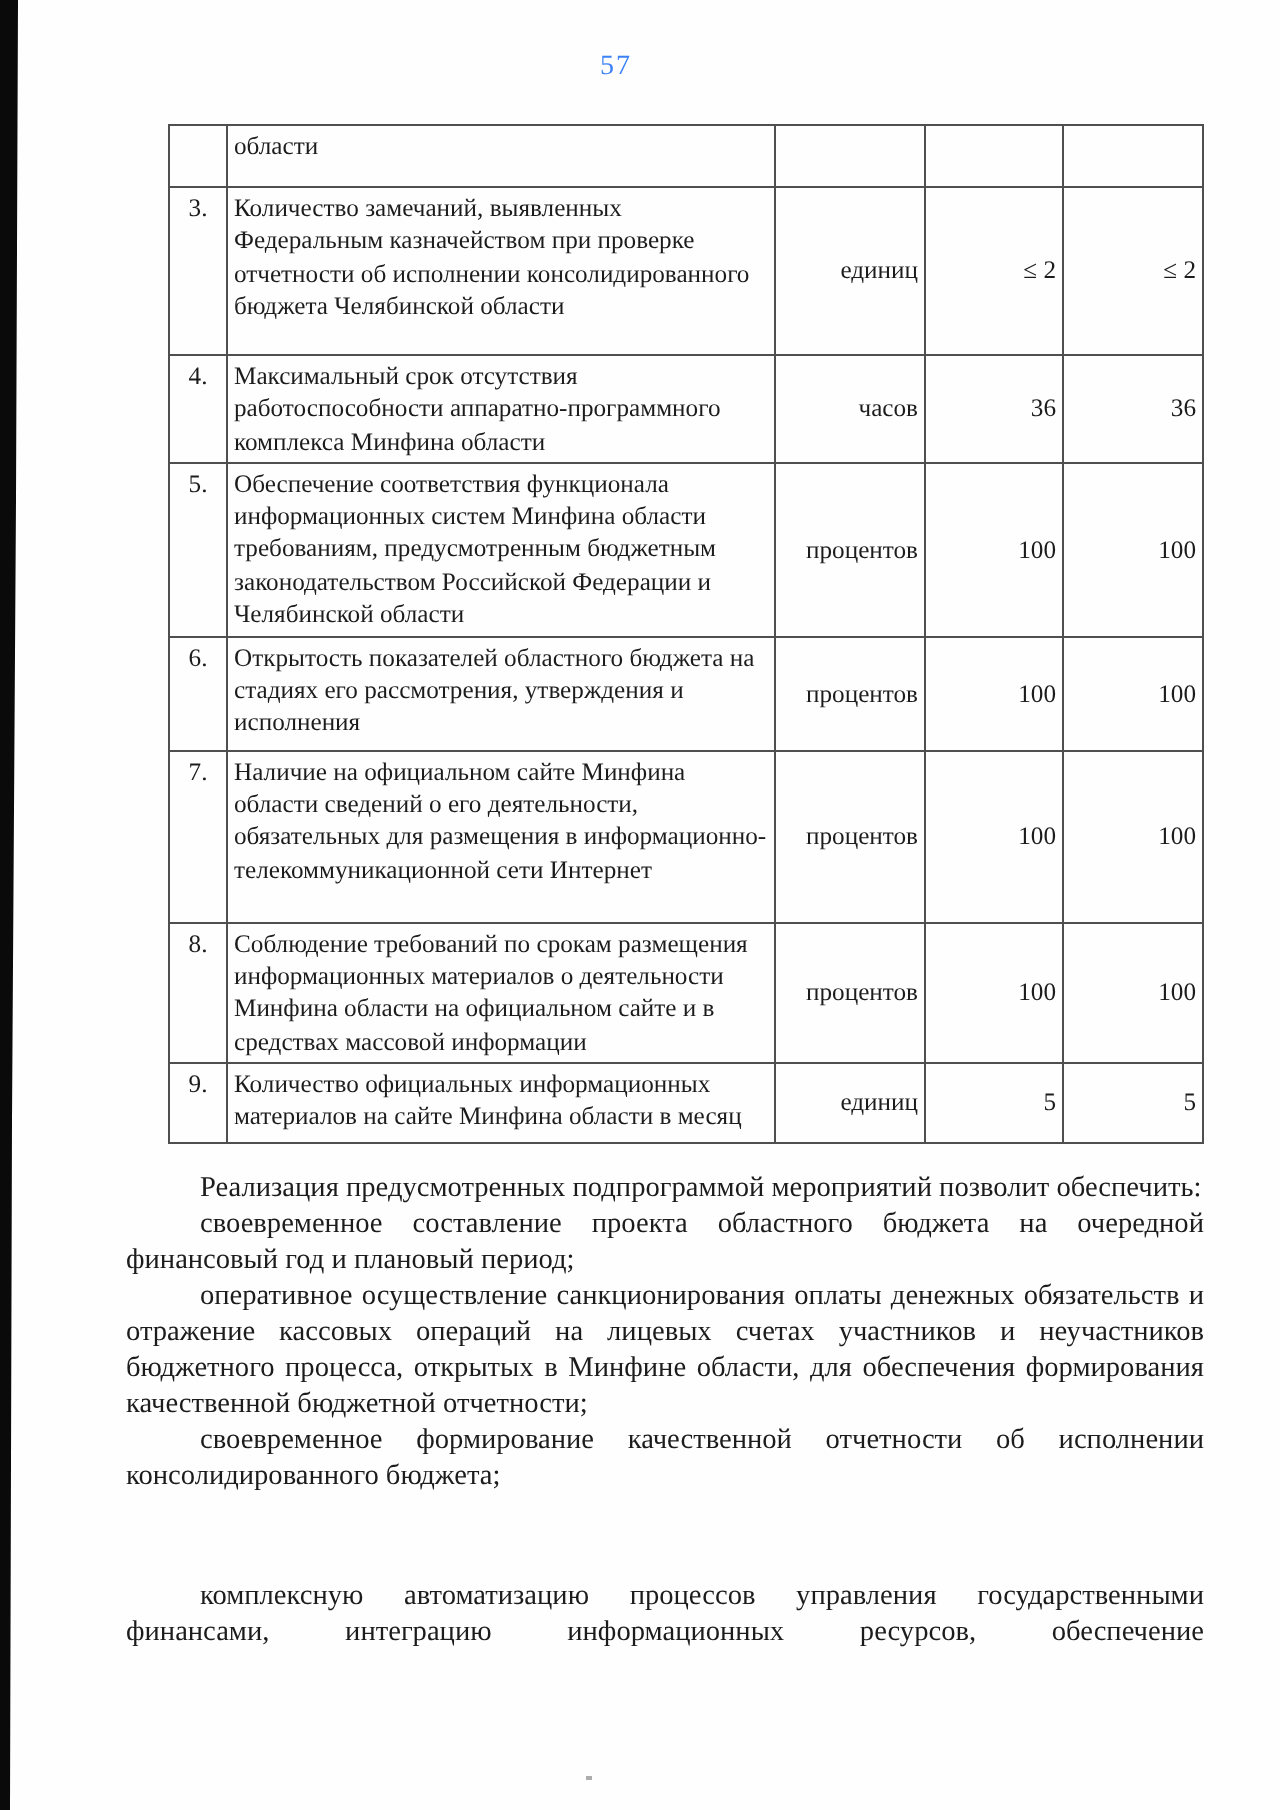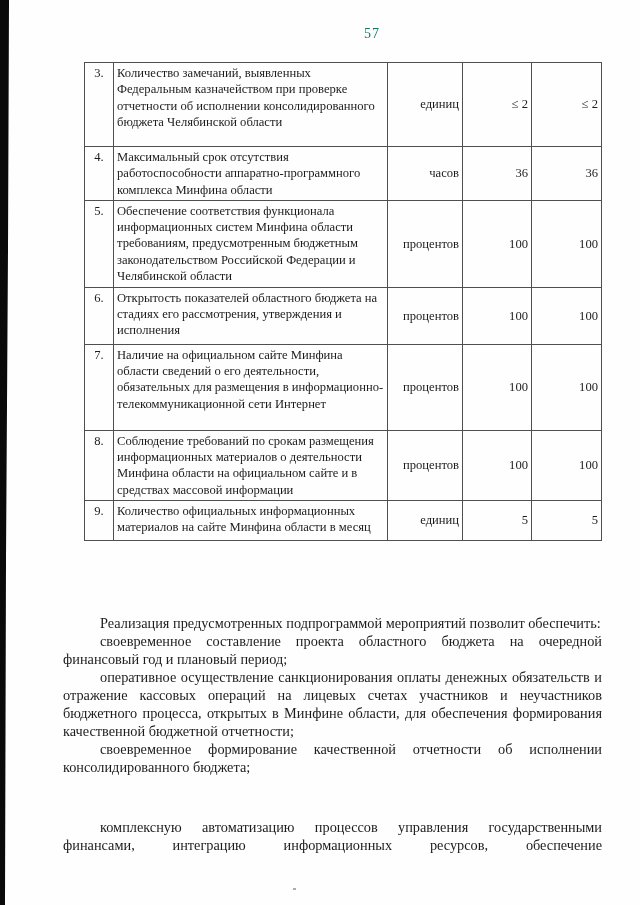--- a/index.html
+++ b/index.html
@@ -27,24 +27,24 @@
   .artifact-dot {
     position: absolute;
     left: 293px; top: 888px;
     width: 3px; height: 2px;
     background: #8a8a8a;
     opacity: .7;
   }
   .page-number {
     position: absolute;
     top: 26px; left: 300px; width: 80px;
-    text-align: right;
+    text-align: left;
     font-size: 14px;
     letter-spacing: 1px;
-    color: #0f766e;
+    color: #3b82f6;
   }
   table.indicators {
     position: absolute;
     left: 84px; top: 62px;
     width: 517px;
     border-collapse: collapse;
     table-layout: fixed;
     font-size: 12.6px;
     line-height: 16.3px;
     color: #1c1c1c;
@@ -63,21 +63,21 @@
     text-align: left;
     vertical-align: top;
     padding: 4px 3px 2px 5px;
   }
   td.c-unit, td.c-val {
     text-align: right;
     vertical-align: middle;
   }
   .body-text {
     position: absolute;
-    left: 63px; top: 614px;
+    left: 63px; top: 585px;
     width: 539px;
     font-size: 14.3px;
     line-height: 18px;
     color: #1c1c1c;
   }
   .body-text p {
     margin: 0;
     text-indent: 37px;
     text-align: justify;
   }
@@ -98,20 +98,27 @@
 
   <table class="indicators">
     <colgroup>
       <col style="width:29px">
       <col style="width:274px">
       <col style="width:75px">
       <col style="width:69px">
       <col style="width:70px">
     </colgroup>
     <tbody>
+      <tr style="height:31px">
+        <td class="c-num"></td>
+        <td class="c-desc">области</td>
+        <td class="c-unit"></td>
+        <td class="c-val"></td>
+        <td class="c-val"></td>
+      </tr>
       <tr style="height:84px">
         <td class="c-num">3.</td>
         <td class="c-desc">Количество замечаний, выявленных Федеральным казначейством при проверке отчетности об исполнении консолидированного бюджета Челябинской области</td>
         <td class="c-unit">единиц</td>
         <td class="c-val">≤ 2</td>
         <td class="c-val">≤ 2</td>
       </tr>
       <tr style="height:51px">
         <td class="c-num">4.</td>
         <td class="c-desc">Максимальный срок отсутствия работоспособности аппаратно-программного комплекса Минфина области</td>

